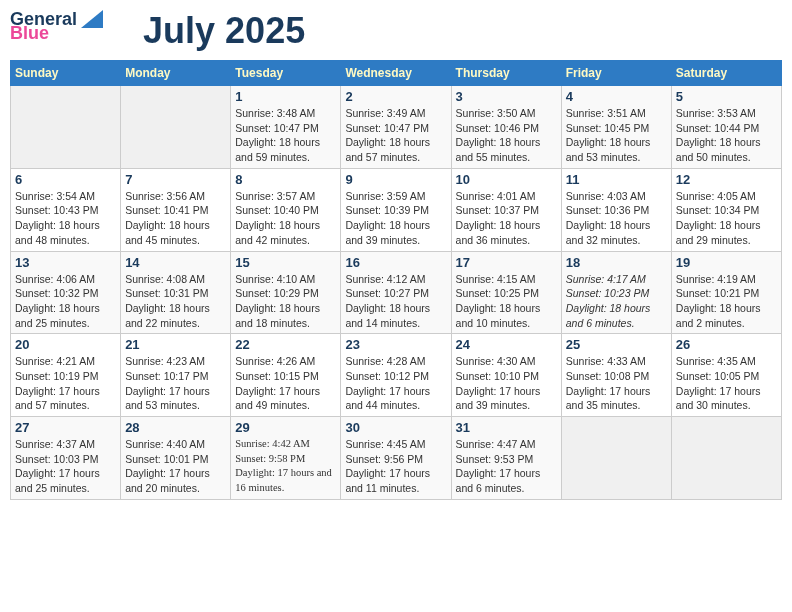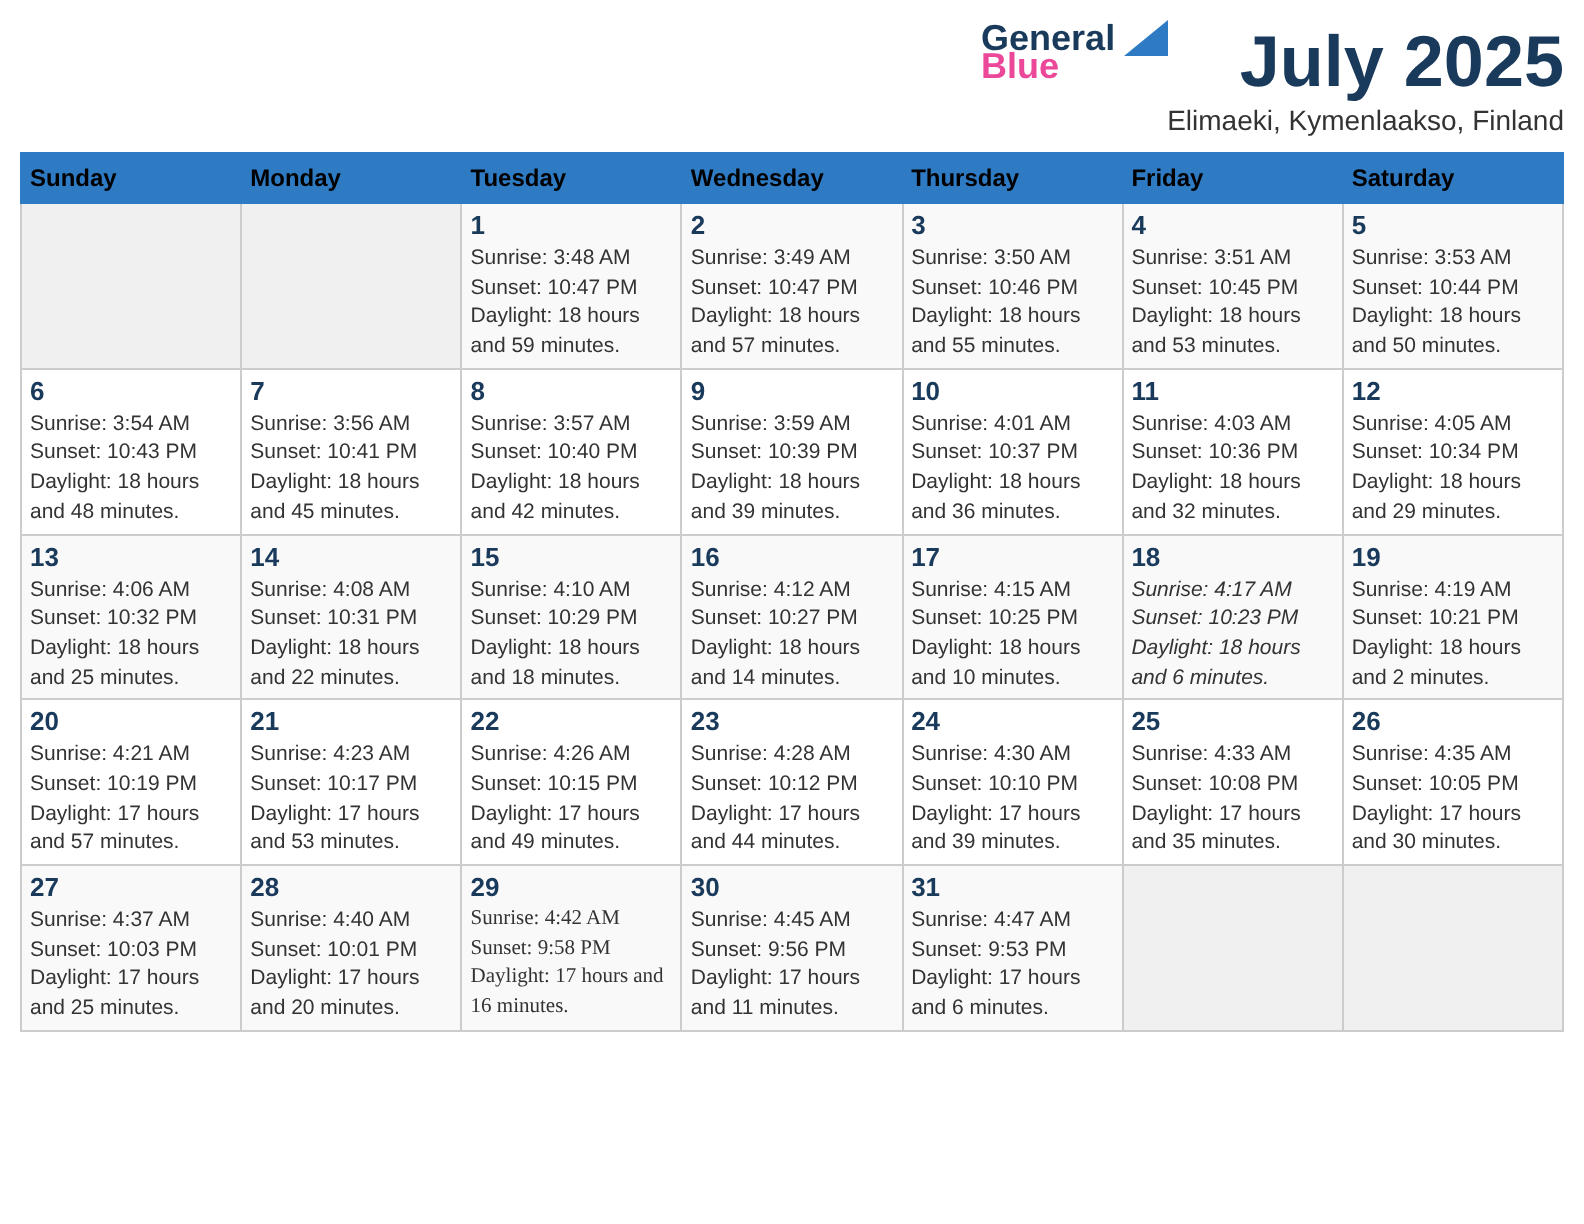--- a/index.html
+++ b/index.html
@@ -5,23 +5,24 @@
     * { box-sizing: border-box; margin: 0; padding: 0; }
     body {
       font-family: Arial, sans-serif;
       background: #fff;
       width: 792px;
       min-height: 612px;
       padding: 10px;
     }
     .header {
       display: flex;
-      justify-content: flex-end;
+      justify-content: flex-start;
       align-items: flex-start;
       margin-bottom: 8px;
+      gap: 40px;
     }
     .logo {
       display: flex;
       flex-direction: column;
       align-items: flex-start;
       line-height: 1;
     }
     .logo-row {
       display: flex;
       align-items: center;
@@ -39,21 +40,21 @@
       font-size: 14px;
       color: #333;
     }
     table {
       width: 100%;
       border-collapse: collapse;
       font-size: 11px;
     }
     thead th {
       background-color: #2e7bc4;
-      color: #000000;
+      color: #fef9c3;
       padding: 5px 4px;
       text-align: left;
       font-size: 12px;
       font-weight: bold;
       border: 1px solid #2e7bc4;
     }
     tbody td {
       border: 1px solid #ccc;
       vertical-align: top;
       padding: 3px 4px;
@@ -89,21 +90,20 @@
     <div class="logo-row">
       <span style="font-size:18px;font-weight:bold;color:#1a3a5c;">General</span>
       <svg width="22" height="18" viewBox="0 0 22 18" style="margin-left:2px;">
         <polygon points="0,18 22,0 22,18" fill="#2e7bc4"></polygon>
       </svg>
     </div>
     <span style="font-size:18px;font-weight:bold;color:#ec4899;margin-top:-4px;">Blue</span>
   </div>
   <div class="title-block">
     <div class="month-title">July 2025</div>
-    <div class="location-title">Elimaeki, Kymenlaakso, Finland</div>
   </div>
 </div>
 
 <table>
   <thead>
     <tr>
       <th>Sunday</th>
       <th>Monday</th>
       <th>Tuesday</th>
       <th>Wednesday</th>

